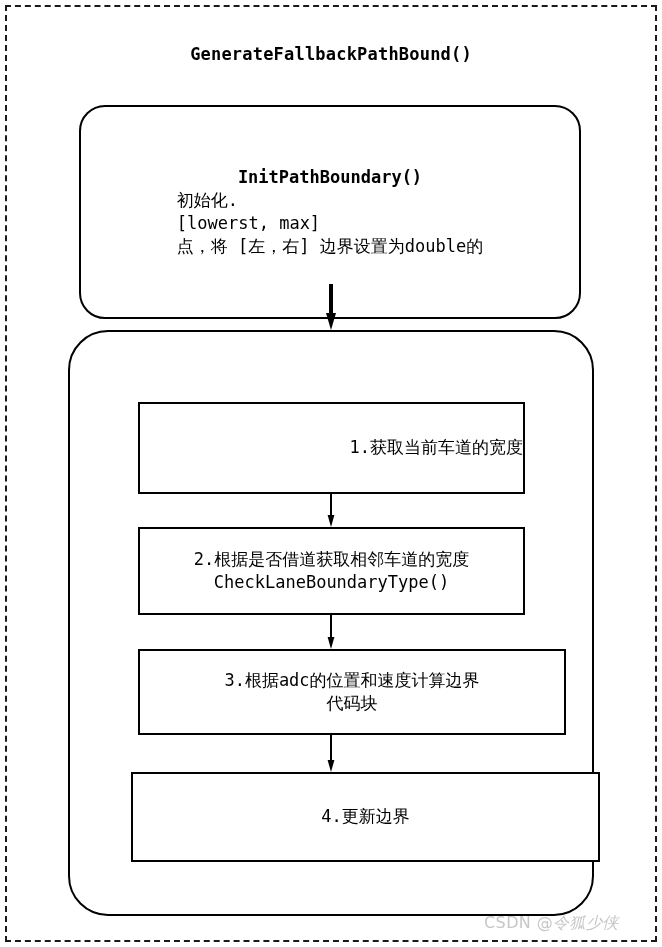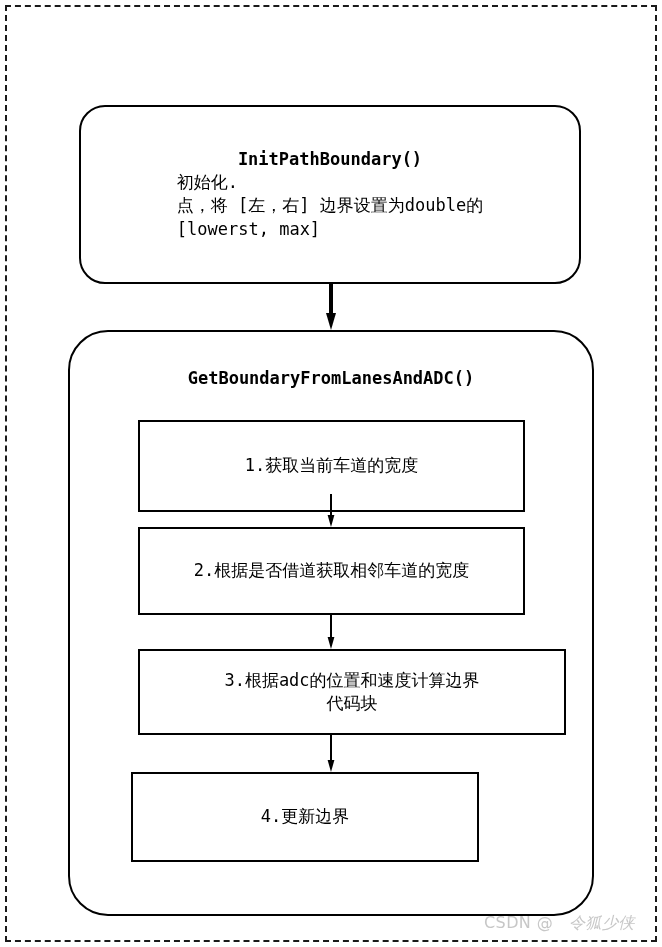--- a/index.html
+++ b/index.html
@@ -46,21 +46,21 @@
     white-space: nowrap;
     font-family: "DejaVu Sans Mono", "Liberation Mono", monospace;
   }
 
   
   .node-init {
     position: absolute;
     left: 79px;
     top: 105px;
     width: 502px;
-    height: 179px;
+    height: 214px;
     box-sizing: border-box;
     border: 2px solid #000000;
     border-radius: 26px;
     background: #ffffff;
     display: flex;
     flex-direction: column;
     align-items: center;
     justify-content: center;
     padding: 0 6px;
   }
@@ -132,24 +132,24 @@
     text-align: center;
   }
   .step-line {
     display: block;
     white-space: nowrap;
     font-size: 17px;
     line-height: 1.38;
     font-family: "DejaVu Sans Mono", "Liberation Mono", monospace;
   }
 
-  .step-1 { left: 138px; top: 420px; width: 387px; height: 92px; }
+  .step-1 { left: 138px; top: 402px; width: 387px; height: 92px; align-items: flex-end; }
   .step-2 { left: 138px; top: 527px; width: 387px; height: 88px; }
   .step-3 { left: 138px; top: 649px; width: 428px; height: 86px; }
-  .step-4 { left: 131px; top: 772px; width: 348px; height: 90px; }
+  .step-4 { left: 131px; top: 772px; width: 469px; height: 90px; }
 
   
   .connector-thin {
     position: absolute;
     left: 327px;
     width: 8px;
   }
   .conn-1-2 { top: 494px; height: 33px; }
   .conn-2-3 { top: 615px; height: 34px; }
   .conn-3-4 { top: 735px; height: 37px; }
@@ -162,60 +162,60 @@
     font-size: 16px;
     color: #c7c7c7;
     letter-spacing: 0.4px;
     white-space: nowrap;
     font-family: "DejaVu Sans", "Liberation Sans", sans-serif;
     user-select: none;
   }
   .watermark .wm-cn {
     font-family: "DejaVu Sans", "Liberation Sans", sans-serif;
     font-style: italic;
-    margin-left: 16px;
   }
 </style>
 </head>
 <body>
 
 <div id="canvas">
 
   <div class="outer-frame"></div>
 
+  <div class="diagram-title">GenerateFallbackPathBound()</div>
 
   <div class="node-init">
     <div class="node-init-title">InitPathBoundary()</div>
     <div class="node-init-body">
       <span class="ln">初始化.</span>
+      <span class="ln">[lowerst, max]</span>
       <span class="ln">点，将 [左，右] 边界设置为double的</span>
-      <span class="ln">[lowerst, max]</span>
     </div>
   </div>
 
   <svg class="connector-main" viewBox="0 0 10 46">
     <line x1="5" y1="0" x2="5" y2="30" stroke="#000000" stroke-width="4"></line>
     <polygon points="5,46 0,29 10,29" fill="#000000"></polygon>
   </svg>
 
   <div class="group-box"></div>
 
-  <div class="group-title">GetBoundaryFromLanesAndADC()</div>
 
   <div class="step-box step-1">
     <span class="step-line">1.获取当前车道的宽度</span>
   </div>
 
   <svg class="connector-thin conn-1-2" viewBox="0 0 8 33">
     <line x1="4" y1="0" x2="4" y2="22" stroke="#000000" stroke-width="2"></line>
     <polygon points="4,33 0.6,21 7.4,21" fill="#000000"></polygon>
   </svg>
 
   <div class="step-box step-2">
     <span class="step-line">2.根据是否借道获取相邻车道的宽度</span>
+    <span class="step-line">CheckLaneBoundaryType()</span>
   </div>
 
   <svg class="connector-thin conn-2-3" viewBox="0 0 8 34">
     <line x1="4" y1="0" x2="4" y2="23" stroke="#000000" stroke-width="2"></line>
     <polygon points="4,34 0.6,22 7.4,22" fill="#000000"></polygon>
   </svg>
 
   <div class="step-box step-3">
     <span class="step-line">3.根据adc的位置和速度计算边界</span>
     <span class="step-line">代码块</span>

